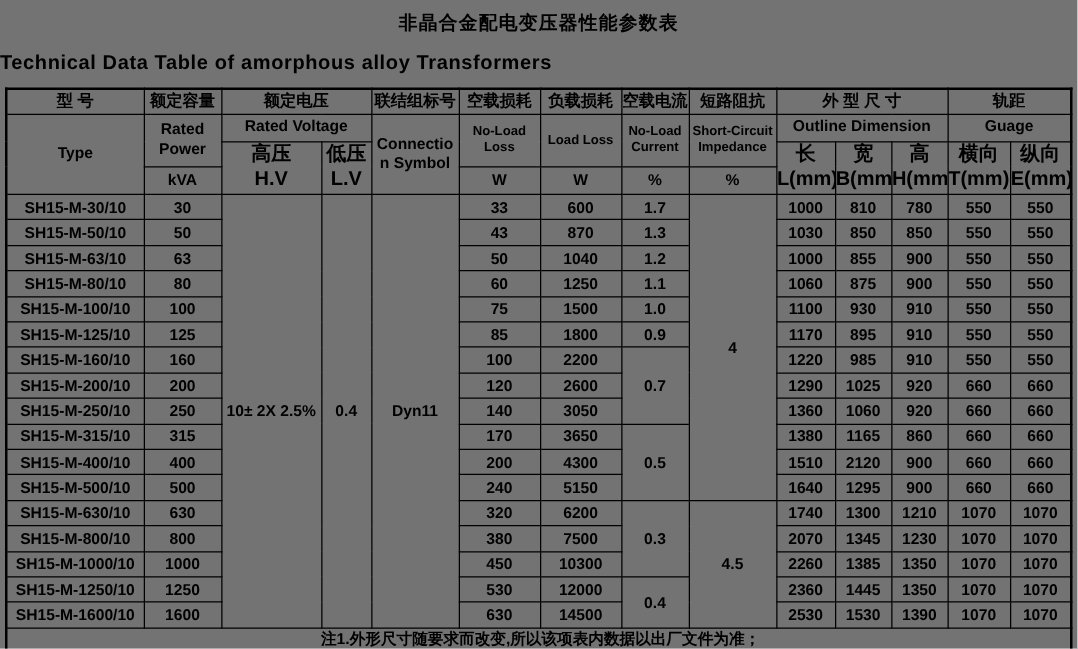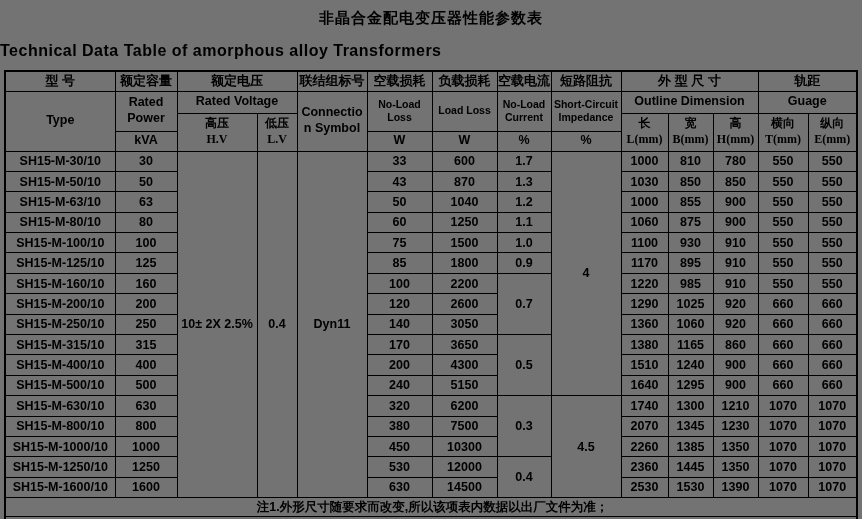--- a/index.html
+++ b/index.html
@@ -24,21 +24,21 @@
     overflow:hidden;
   }
   thead th{font-weight:bold;white-space:pre-line;line-height:1.25;}
   .hr1{height:20px;}
   .hr2{height:22px;}
   .hr3{height:18px;}
   .hr4{height:20px;}
   .cn{font-size:13px;}
   .en{font-size:12.5px;}
   .en-sm{font-size:10.5px;}
-  .sub{font-size:12px;line-height:1.3;font-family:Liberation Serif, serif;}
+  .sub{font-size:16px;line-height:1.3;}
   tbody.data td{
     height:19.4px;font-size:12.5px;font-weight:bold;
   }
   td.merged{font-size:12.5px;font-weight:bold;}
   td.hv-val{font-size:12.5px;letter-spacing:0;}
   tr.note-row td{
     height:18px;text-align:center;font-size:12.5px;font-weight:bold;
     padding-left:3px;
     margin-left:20px;
   }
@@ -243,21 +243,21 @@
           <td>860</td>
           <td>660</td>
           <td>660</td>
         </tr>
         <tr>
           <td>SH15-M-400/10</td>
           <td>400</td>
           <td>200</td>
           <td>4300</td>
           <td>1510</td>
-          <td>1240</td>
+          <td>2120</td>
           <td>900</td>
           <td>660</td>
           <td>660</td>
         </tr>
         <tr>
           <td>SH15-M-500/10</td>
           <td>500</td>
           <td>240</td>
           <td>5150</td>
           <td>1640</td>

